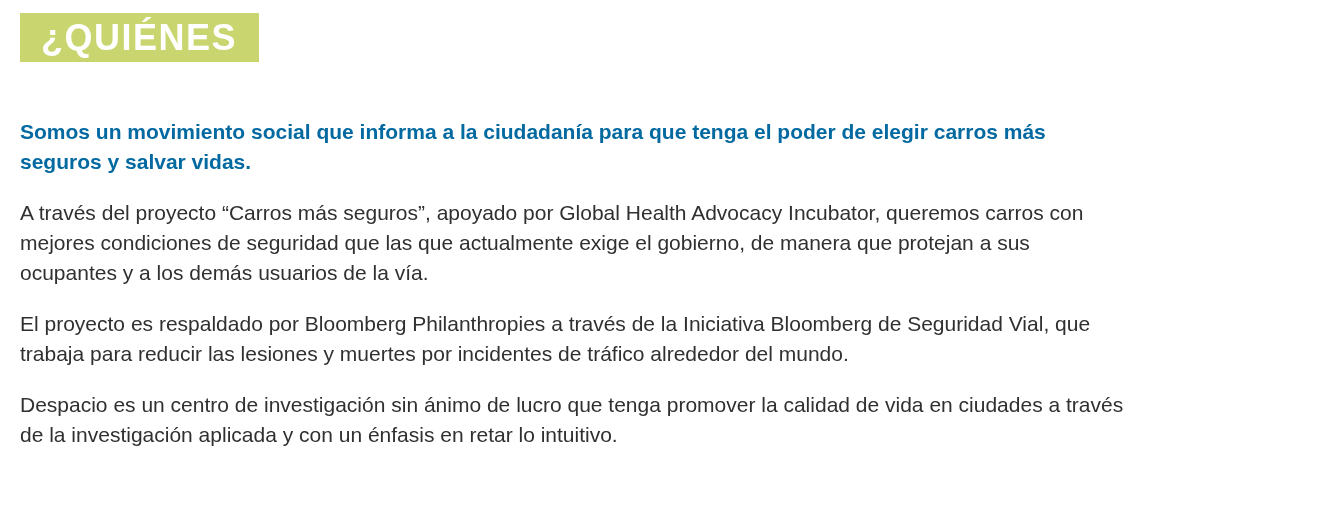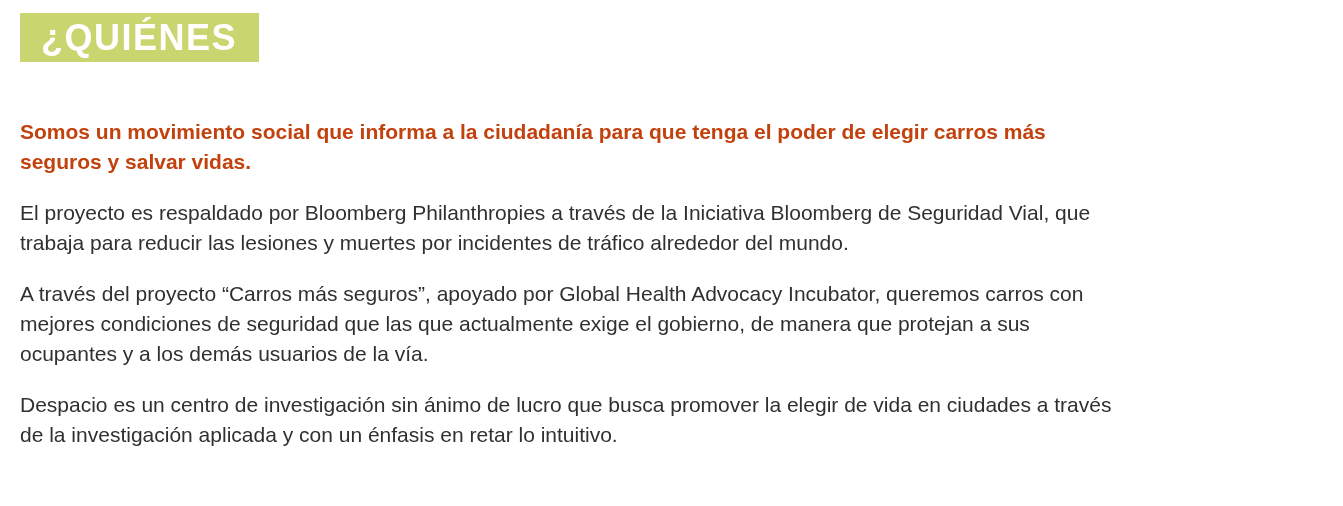--- a/index.html
+++ b/index.html
@@ -37,32 +37,32 @@
   .content p {
     margin: 0 0 21px 0;
     max-width: 1296px;
     font-size: 21px;
     line-height: 30px;
     color: #303030;
     font-weight: 400;
   }
   .content p.lead {
     font-weight: 700;
-    color: #c2410c;
+    color: #0369a1;
   }
 </style>
 </head>
 <body>
 
 <div class="page">
 
   <h1 class="page-title">
     <span class="hl-line">¿QUIÉNES</span>
   </h1>
 
   <div class="content">
     <p class="lead">Somos un movimiento social que informa a la ciudadanía para que tenga el poder de elegir carros más seguros y salvar vidas.</p>
+    <p>A través del proyecto “Carros más seguros”, apoyado por Global Health Advocacy Incubator, queremos carros con mejores condiciones de seguridad que las que actualmente exige el gobierno, de manera que protejan a sus ocupantes y a los demás usuarios de la vía.</p>
     <p>El proyecto es respaldado por Bloomberg Philanthropies a través de la Iniciativa Bloomberg de Seguridad Vial, que trabaja para reducir las lesiones y muertes por incidentes de tráfico alrededor del mundo.</p>
-    <p>A través del proyecto “Carros más seguros”, apoyado por Global Health Advocacy Incubator, queremos carros con mejores condiciones de seguridad que las que actualmente exige el gobierno, de manera que protejan a sus ocupantes y a los demás usuarios de la vía.</p>
-    <p>Despacio es un centro de investigación sin ánimo de lucro que busca promover la elegir de vida en ciudades a través de la investigación aplicada y con un énfasis en retar lo intuitivo.</p>
+    <p>Despacio es un centro de investigación sin ánimo de lucro que tenga promover la calidad de vida en ciudades a través de la investigación aplicada y con un énfasis en retar lo intuitivo.</p>
   </div>
 
 </div>
 
 </body></html>

